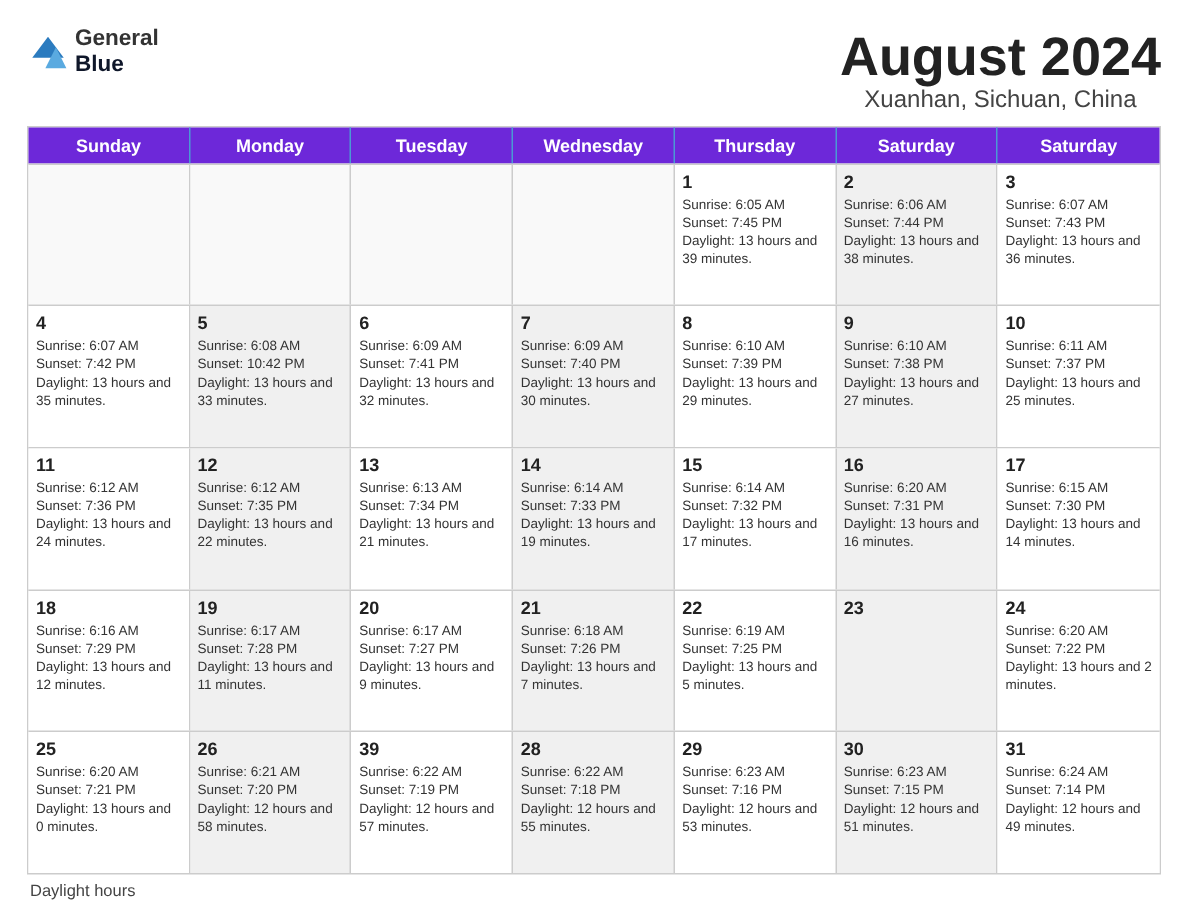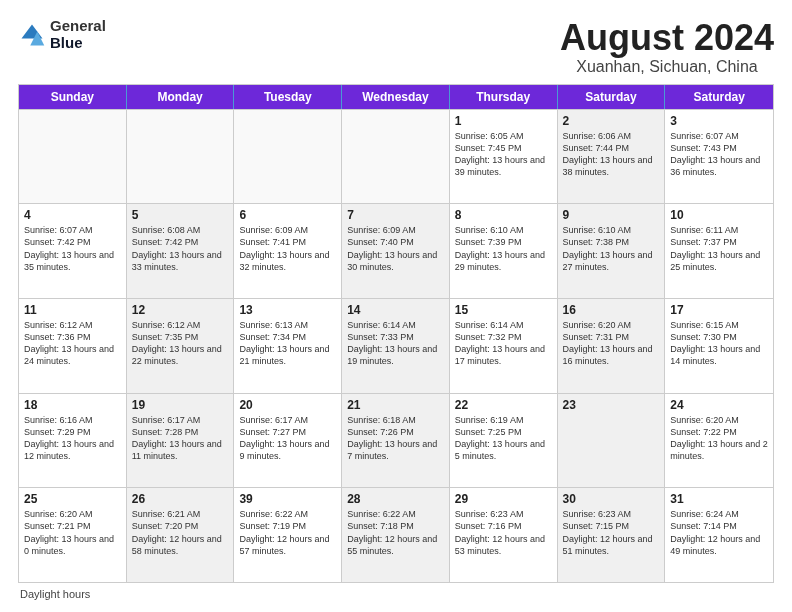--- a/index.html
+++ b/index.html
@@ -179,21 +179,21 @@
           <div class="cal-cell">
             <span class="day-num">4</span>
             <div class="cell-info">Sunrise: 6:07 AM
 Sunset: 7:42 PM
 Daylight: 13 hours
 and 35 minutes.</div>
           </div>
           <div class="cal-cell shaded">
             <span class="day-num">5</span>
             <div class="cell-info">Sunrise: 6:08 AM
-Sunset: 7:42 PM
+Sunset: 10:42 PM
 Daylight: 13 hours
 and 33 minutes.</div>
           </div>
           <div class="cal-cell">
             <span class="day-num">6</span>
             <div class="cell-info">Sunrise: 6:09 AM
 Sunset: 7:41 PM
 Daylight: 13 hours
 and 32 minutes.</div>
           </div>

